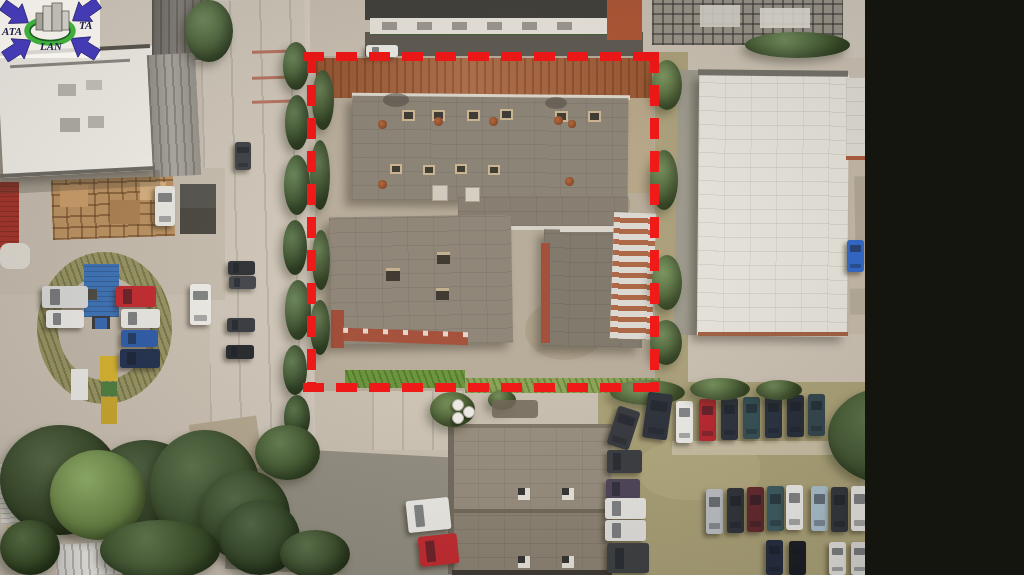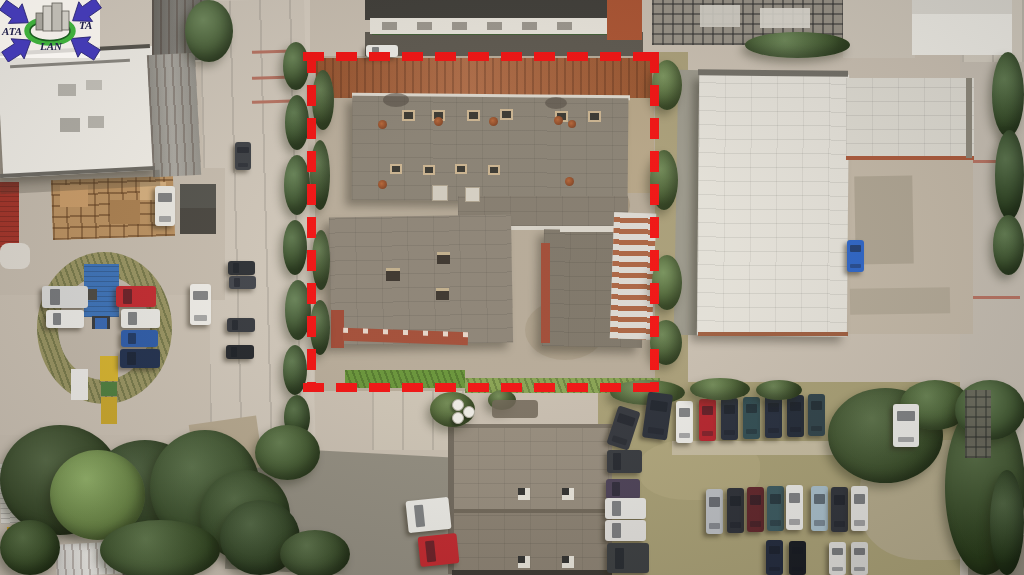--- a/index.html
+++ b/index.html
@@ -1,16 +1,16 @@
 <!DOCTYPE html>
 <html style="--dashc: #ef0e0e; --dashlen: 21px; --dashper: 33px; --arrowc: #443bb4; --ringc: #3fae3c;"><head>
 <meta charset="utf-8">
 <style>
   html,body{margin:0;padding:0;background:#15150f;}
-  #canvas{position:relative;width:1024px;height:575px;overflow:hidden;background:#c6bcae;font-family:"Liberation Sans",sans-serif;}
+  #canvas{position:relative;width:865px;height:575px;overflow:hidden;background:#c6bcae;font-family:"Liberation Sans",sans-serif;}
   .shp{position:absolute;}
   .tree{border-radius:50%;
     background-image:radial-gradient(circle at 38% 32%, rgba(255,255,255,0.16), rgba(0,0,0,0.30) 80%);
     box-shadow:inset -5px -6px 12px rgba(0,0,0,0.32), -4px 5px 9px rgba(25,30,12,0.35);}
   .car{border-radius:3px;box-shadow:-3px 3px 4px rgba(45,40,25,0.5);}
   .car::before{content:'';position:absolute;background:rgba(18,22,30,0.5);border-radius:1px;}
   .car.v::before{left:15%;right:15%;top:17%;height:22%;}
   .car.v::after{content:'';position:absolute;left:18%;right:18%;bottom:11%;height:13%;background:rgba(18,22,30,0.33);border-radius:1px;}
   .car.h::before{top:15%;bottom:15%;left:18%;width:22%;}
   .skylight{background:#35332d;border:2px solid #c7b08d;box-sizing:border-box;}

